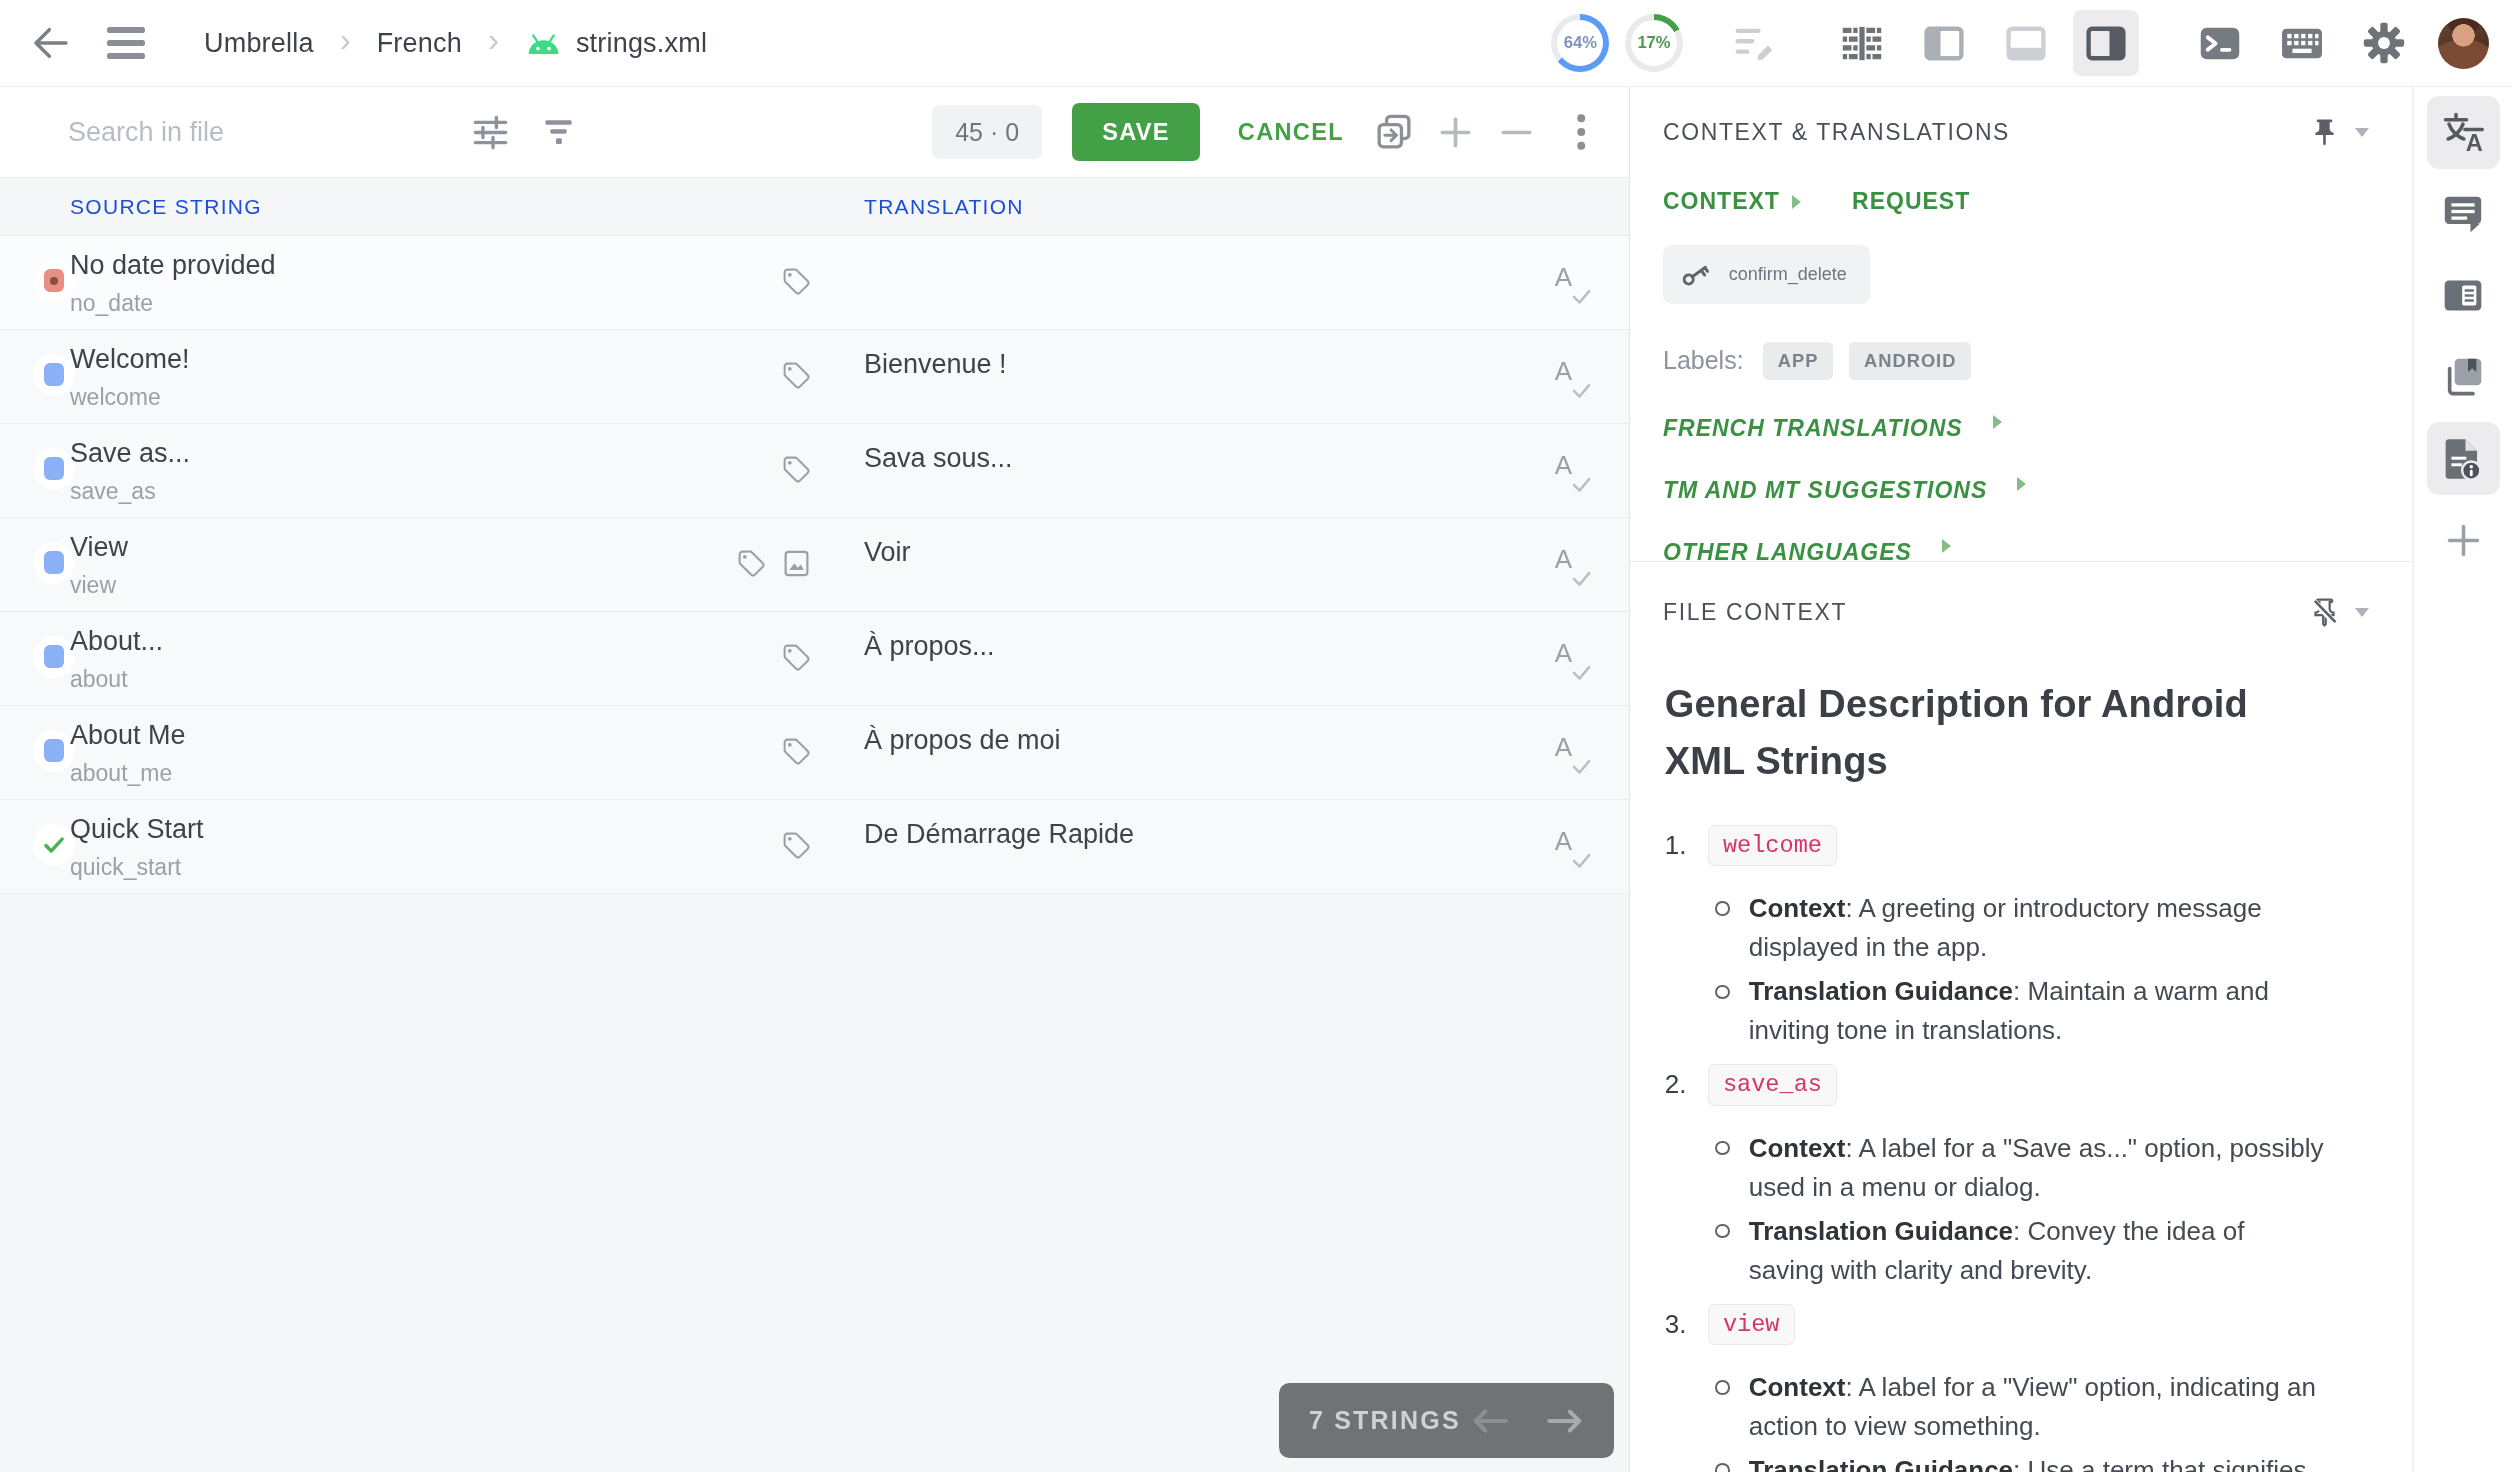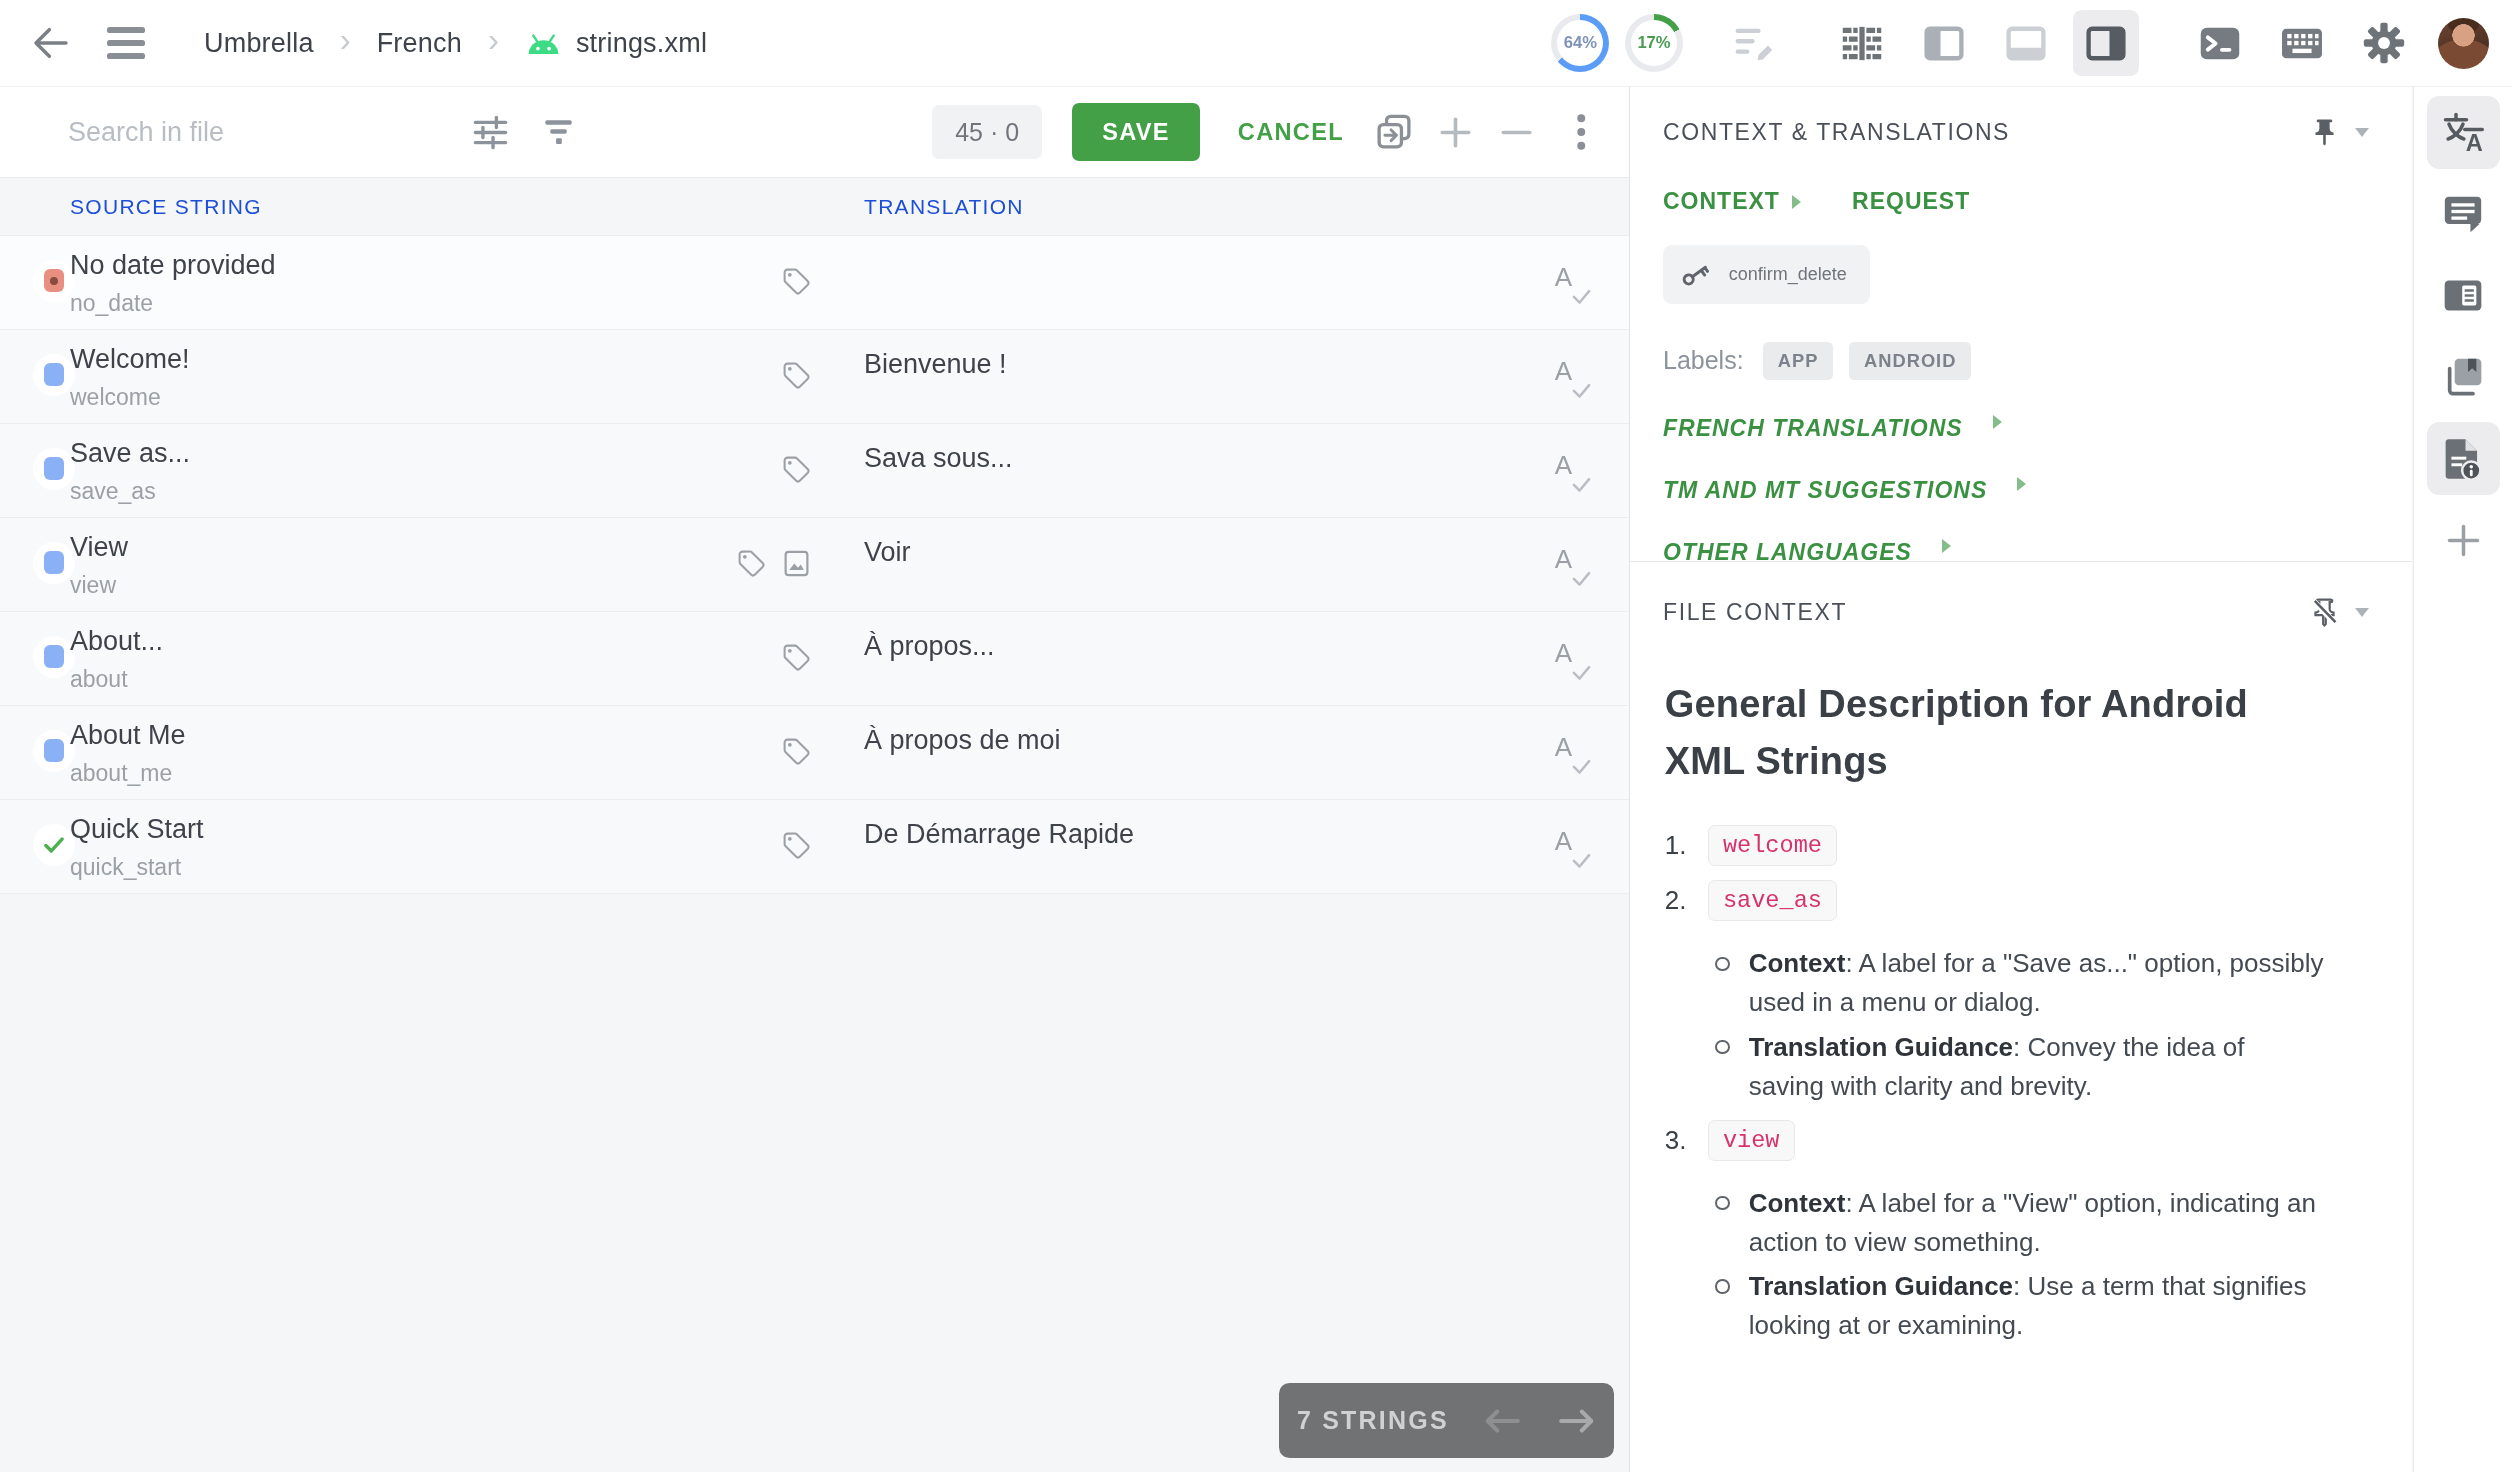--- a/index.html
+++ b/index.html
@@ -67,21 +67,21 @@
   .src-text { position:absolute; left:70px; top:14px; font-size:27px; color:#3e434b; }
   .key-text { position:absolute; left:70px; top:54px; font-size:23px; color:#9aa0a6; }
   .row-badges { position:absolute; left:689px; top:31px; width:122px; display:flex; justify-content:flex-end; gap:15.7px; }
   .trans-text { position:absolute; left:864px; top:19px; font-size:27px; color:#3e434b; }
   .acheck { position:absolute; right:38px; top:26px; width:38px; height:44px; cursor:pointer; }
   .acheck b { font-weight:400; font-size:26px; color:#9aa0a6; position:absolute; left:1.7px; top:0; }
   .acheck svg { position:absolute; right:0; bottom:1.7px; }
 
   
   .float-bar { position:absolute; left:1279px; top:1383px; width:335px; height:75px; background:#717274;
-               border-radius:10.5px; display:flex; align-items:center; padding:0 18px; z-index:6; }
+               border-radius:10.5px; display:flex; align-items:center; padding:0 30px; z-index:6; }
   .float-bar .lbl { font-size:25px; font-weight:bold; letter-spacing:2.2px; color:#cfd1d3; }
   .fb-arrow { margin-left:37px; cursor:pointer; display:flex; }
   .fb-arrow.first { margin-left:auto; }
 
   
   .panel { position:absolute; left:1629px; top:87px; width:783px; height:1385px; background:#fff;
            border-left:1.7px solid #e2e4e7; }
   .panel-sec1 { height:475px; border-bottom:1.7px solid #e6e8ea; padding:26px 31px 0 33px; overflow:hidden; }
   .sec-title-row { display:flex; align-items:center; }
   .sec-title { font-size:23px; font-weight:500; letter-spacing:1.6px; color:#4b5058; }
@@ -587,20 +587,24 @@
           </span>
       </div>
 
       <div class="doc">
         <h1>General Description for Android XML Strings</h1>
         <ol>
   <li>
     <div class="oli-head">
                 <span class="code-chip">welcome</span>
               </div>
+    <ul>
+      <li><b>Context</b><span>: A greeting or introductory message displayed in the app.</span></li>
+      <li><b>Translation Guidance</b><span>: Maintain a warm and inviting tone in translations.</span></li>
+    </ul>
   </li>
 
   <li>
     <div class="oli-head">
                 <span class="code-chip">save_as</span>
               </div>
     <ul>
       <li><b>Context</b><span>: A label for a "Save as..." option, possibly used in a menu or dialog.</span></li>
       <li><b>Translation Guidance</b><span>: Convey the idea of saving with clarity and brevity.</span></li>
     </ul>

